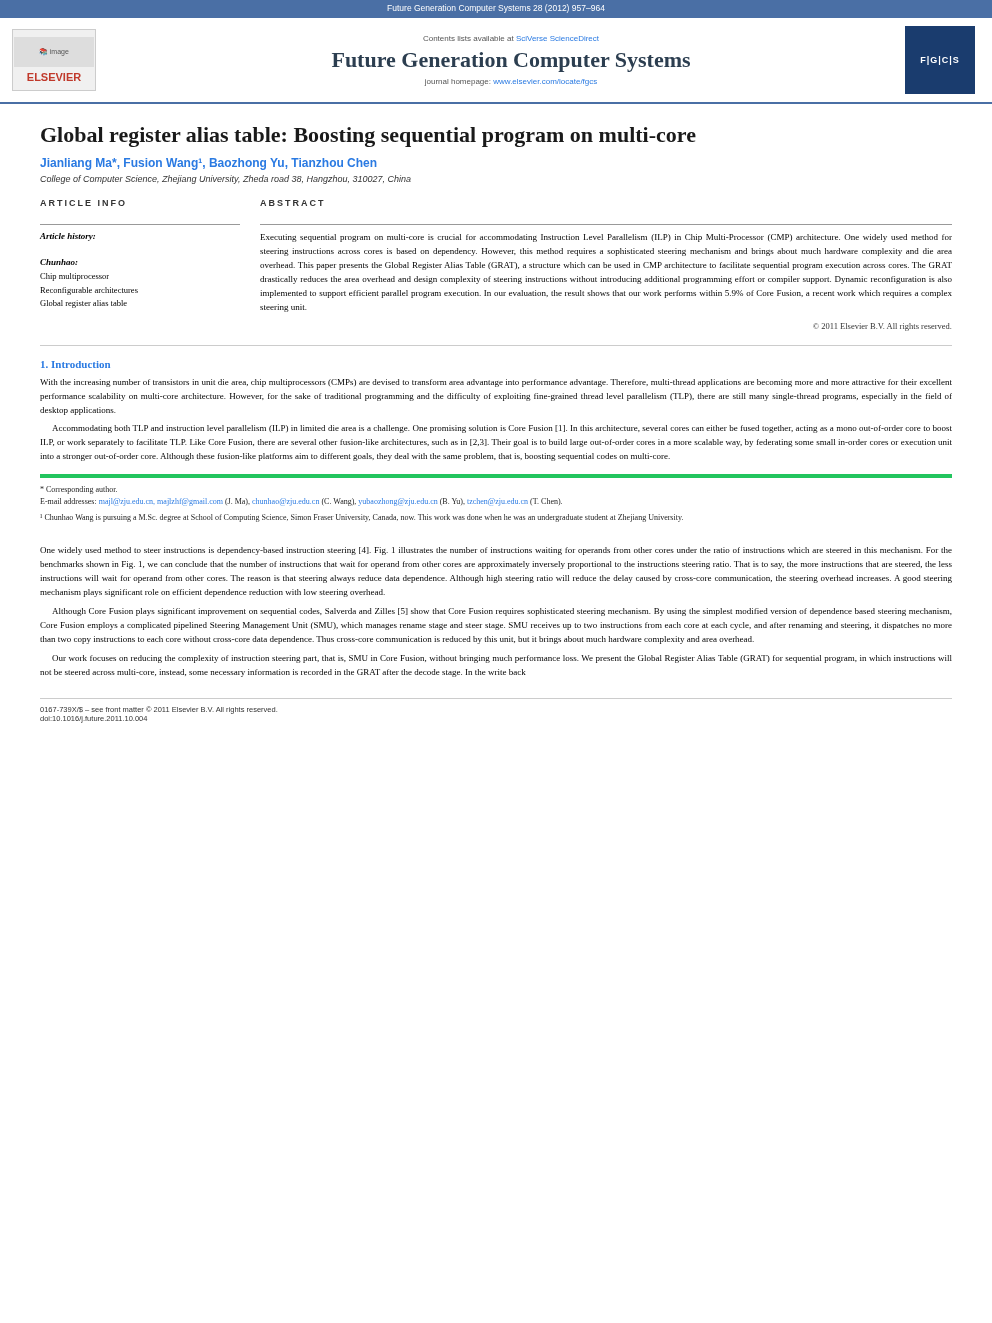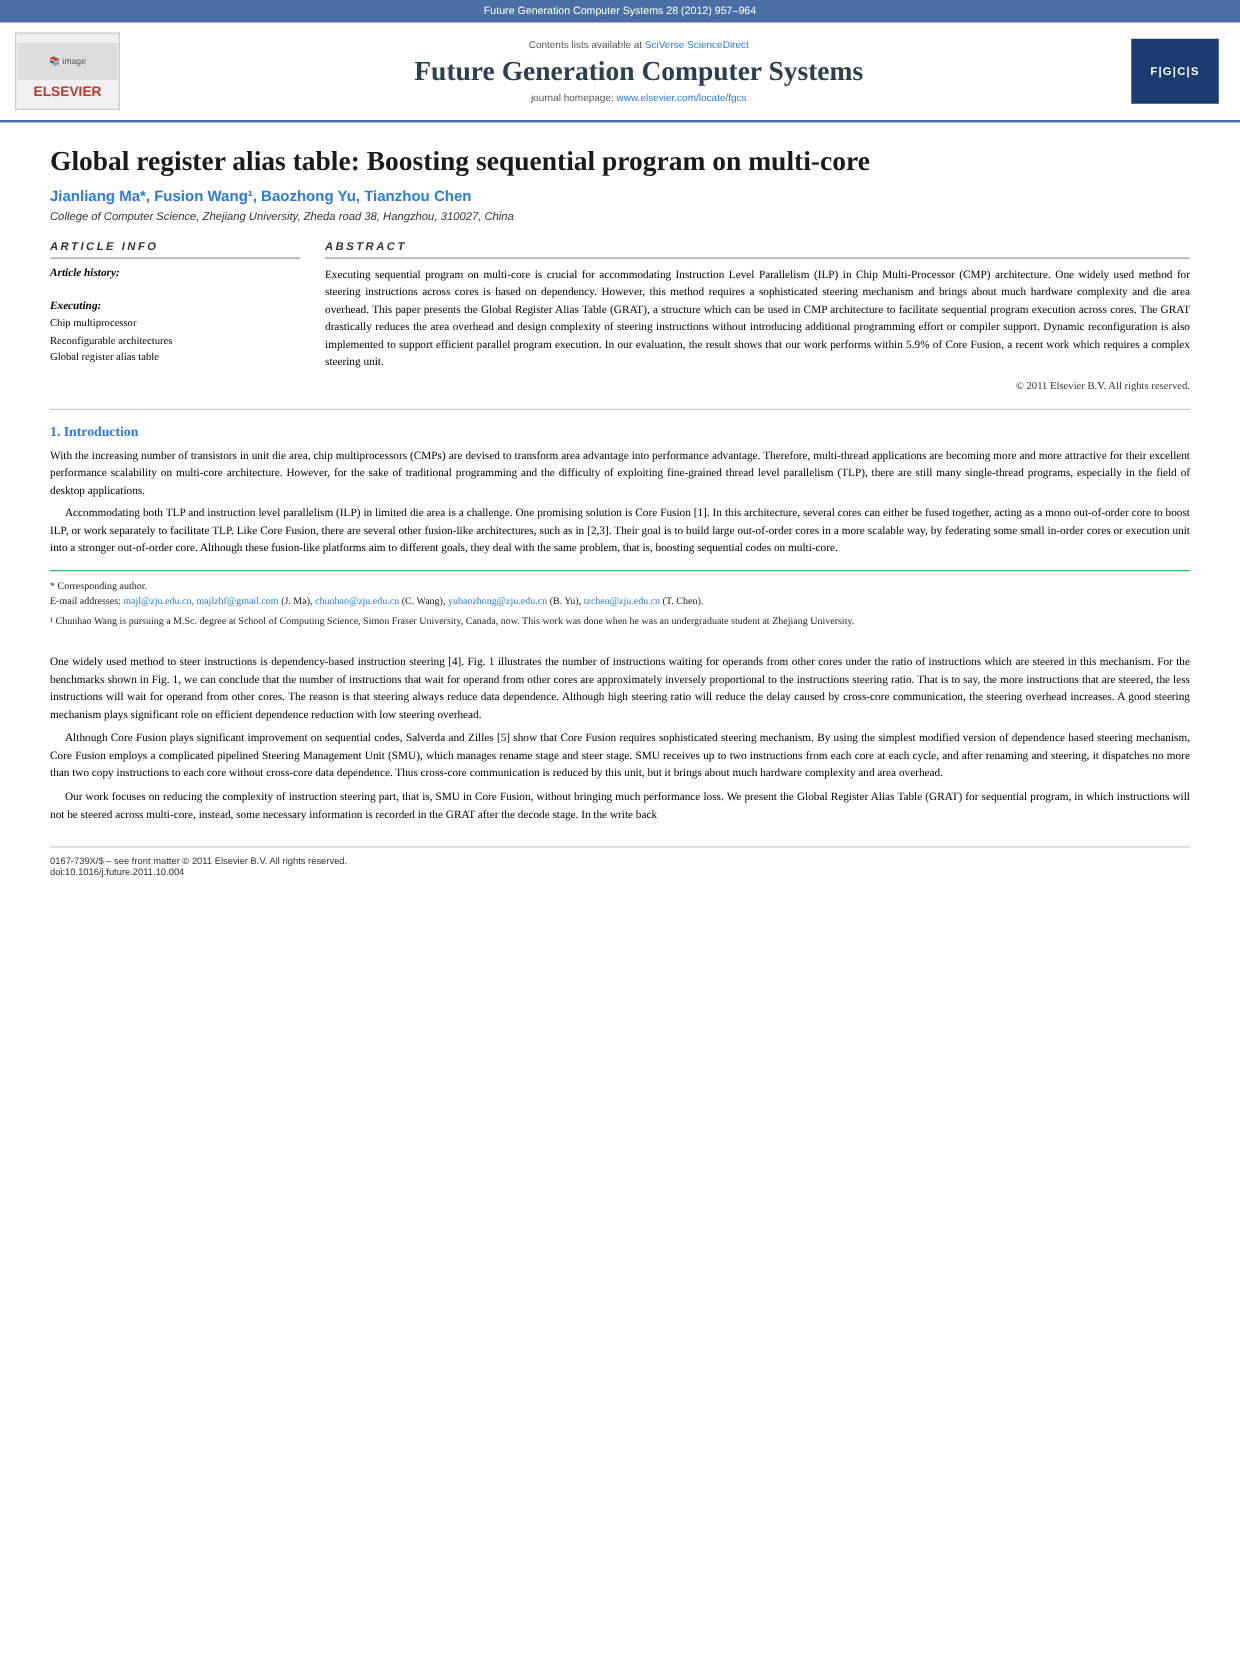--- a/index.html
+++ b/index.html
@@ -71,21 +71,21 @@
       font-size: 8px;
     }
     .journal-header-right {
       width: 80px;
       display: flex;
       align-items: center;
       justify-content: center;
     }
     .fgcs-logo {
       width: 70px;
-      height: 52px;
+      height: 68px;
       background: #1a3c6e;
       display: flex;
       align-items: center;
       justify-content: center;
       color: #fff;
       font-size: 9px;
       font-weight: bold;
       font-family: Arial, sans-serif;
       letter-spacing: 1px;
     }
@@ -137,24 +137,23 @@
     }
 
     
     .section-label {
       font-size: 9px;
       font-family: Arial, sans-serif;
       letter-spacing: 2px;
       color: #333;
       text-transform: uppercase;
       border-bottom: 1px solid #999;
-      padding-bottom: 4px;
+      padding-bottom: 16px;
       margin-bottom: 6px;
       font-weight: bold;
-      font-style: italic;
     }
 
     .article-history-label {
       font-size: 9px;
       font-style: italic;
       font-family: 'Times New Roman', serif;
       font-weight: bold;
       margin-bottom: 16px;
     }
     .article-history-text {
@@ -222,21 +221,21 @@
     .body-text p {
       margin-bottom: 5px;
       text-indent: 12px;
     }
     .body-text p:first-child {
       text-indent: 0;
     }
 
     
     .footnote-area {
-      border-top: 1px solid #22c55e;
+      border-top: 4px solid #22c55e;
       margin-top: 10px;
       padding-top: 6px;
     }
     .footnote-text {
       font-size: 8px;
       line-height: 1.5;
       font-family: 'Times New Roman', serif;
       color: #222;
     }
     .footnote-text a, .footnote-link {
@@ -290,21 +289,21 @@
 
   <div class="authors">Jianliang Ma*, Fusion Wang¹, Baozhong Yu, Tianzhou Chen</div>
 
   <div class="affiliation">College of Computer Science, Zhejiang University, Zheda road 38, Hangzhou, 310027, China</div>
 
   <div class="two-col">
 
     <div class="col-left">
       <div class="section-label">ARTICLE INFO</div>
       <div class="article-history-label">Article history:</div>
-      <div class="keywords-label">Executing:</div>
+      <div class="keywords-label">Chunhao:</div>
       <div class="keywords-text">
         Chip multiprocessor<br>
         Reconfigurable architectures<br>
         Global register alias table
       </div>
     </div>
 
     <div class="col-right">
       <div class="section-label">ABSTRACT</div>
       <div class="abstract-text">Executing sequential program on multi-core is crucial for accommodating Instruction Level Parallelism (ILP) in Chip Multi-Processor (CMP) architecture. One widely used method for steering instructions across cores is based on dependency. However, this method requires a sophisticated steering mechanism and brings about much hardware complexity and die area overhead. This paper presents the Global Register Alias Table (GRAT), a structure which can be used in CMP architecture to facilitate sequential program execution across cores. The GRAT drastically reduces the area overhead and design complexity of steering instructions without introducing additional programming effort or compiler support. Dynamic reconfiguration is also implemented to support efficient parallel program execution. In our evaluation, the result shows that our work performs within 5.9% of Core Fusion, a recent work which requires a complex steering unit.</div>

